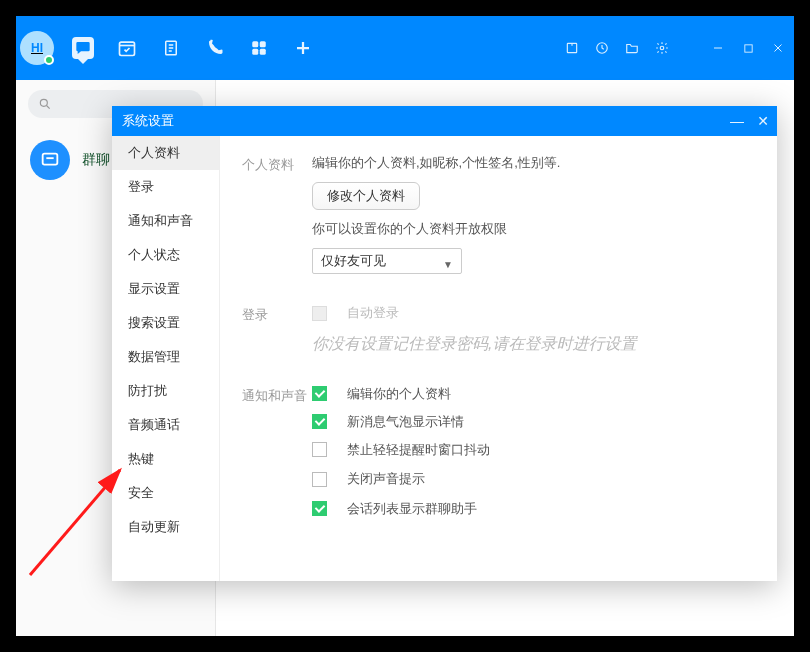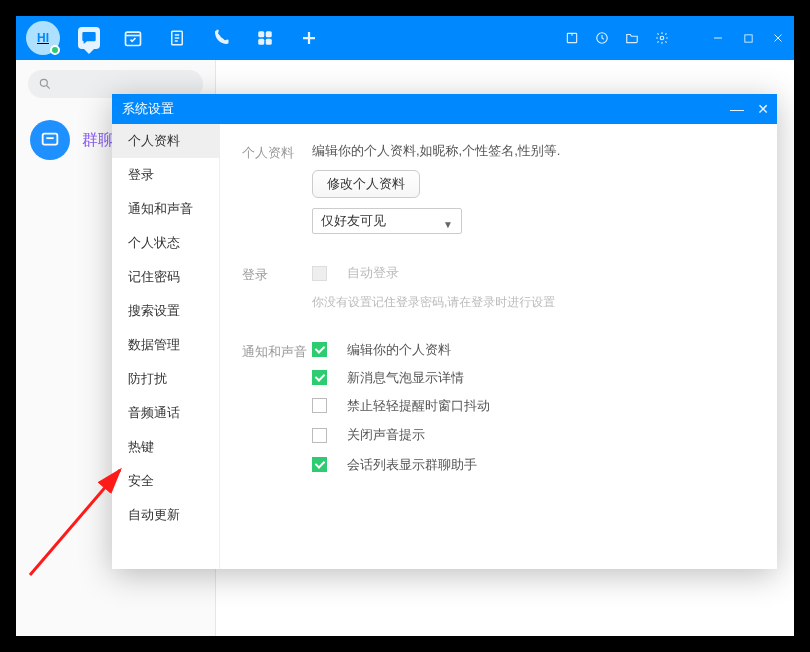--- a/index.html
+++ b/index.html
@@ -2,22 +2,22 @@
 <html><head>
 <meta charset="utf-8">
 <style>
   * { box-sizing: border-box; margin: 0; padding: 0; font-family: "Microsoft YaHei", "PingFang SC", sans-serif; }
   body { width: 810px; height: 652px; background: #000; overflow: hidden; position: relative; }
   .main-window {
     position: absolute; left: 16px; top: 16px; width: 778px; height: 620px;
     background: #fff; display: flex; flex-direction: column;
   }
   .titlebar {
-    height: 44px; background: #0088ff;
-    display: flex; align-items: center; padding: 0 10px;
+    height: 64px; background: #0088ff;
+    display: flex; align-items: center; padding: 0 4px;
     position: relative;
     text-decoration: underline;
   }
   .avatar {
     width: 34px; height: 34px; border-radius: 50%;
     background: #aee0ff; display:flex; align-items:center; justify-content:center;
     font-size:12px; color:#0088ff; font-weight:bold; position:relative; margin-right:18px;
   }
   .avatar .dot{position:absolute;bottom:0;right:0;width:10px;height:10px;border-radius:50%;background:#2ecc71;border:2px solid #fff;}
   .title-icons { display:flex; gap:22px; align-items:center; }
@@ -27,26 +27,26 @@
   .title-right{ position:absolute; right:8px; display:flex; gap:14px; align-items:center;}
   .title-right .wicon{ color:#fff; opacity:.85; width:16px; height:16px; display:flex; align-items:center; justify-content:center; cursor:pointer; font-size:14px;}
   .title-right .sep{width:12px;}
   .main-body{ flex:1; display:flex; background:#fff;}
   .left-col{ width:200px; border-right:1px solid #e6e6e6; background:#fafafa;}
   .search-wrap{ padding:10px 12px;}
   .search-pill{ height:28px; background:#eceef0; border-radius:14px; display:flex; align-items:center; padding:0 10px; color:#999;}
   .conv{display:flex; align-items:center; gap:12px; padding:12px 14px; cursor:pointer;}
   .conv-ico{ width:40px; height:40px; border-radius:50%; background:#1e90ff; display:flex; align-items:center; justify-content:center;}
   .conv-ico svg{color:#fff;}
-  .conv-label{ font-size:16px; color:#8b5cf6; }
+  .conv-label{ font-size:14px; color:#14532d; }
   .right-col{ flex:1; background:#fff;}
 
   
   .settings{
-    position:absolute; left:112px; top:94px; width:665px; height:475px;
+    position:absolute; left:112px; top:106px; width:665px; height:475px;
     background:#fff; box-shadow: 0 6px 30px rgba(0,0,0,.25);
     display:flex; flex-direction:column;
   }
   .settings-title{ height:30px; background:#0088ff; color:#fff; font-size:13px; display:flex; align-items:center; padding:0 10px; position:relative;}
   .settings-title .ctl{ position:absolute; right:6px; display:flex; gap:10px;}
   .settings-title .ctl span{ cursor:pointer; color:#fff; opacity:.9; font-size:14px; width:16px; text-align:center;}
   .settings-body{ flex:1; display:flex; overflow:hidden;}
   .settings-nav{ width:108px; background:#fff; border-right:1px solid #eee;}
   .settings-nav .nav-item{ height:34px; display:flex; align-items:center; padding-left:16px; font-size:13px; color:#333; cursor:pointer;}
   .settings-nav .nav-item.active{ background:#efefef;}
@@ -57,21 +57,21 @@
   .section-body .line{ margin:0 0 10px 0;}
   .btn{ display:inline-block; border:1px solid #ccc; background:linear-gradient(#fff,#f6f6f6); padding:4px 14px; font-size:13px; color:#333; cursor:pointer; border-radius:6px;}
   .select{ display:inline-flex; align-items:flex-end; border:1px solid #ccc; background:#fff; padding:3px 8px; width:150px; justify-content:space-between; font-size:13px; color:#333; cursor:pointer; border-radius:2px;}
   .select .caret{ font-size:10px; color:#666;}
   .chk{ display:inline-flex; align-items:center; gap:20px; font-size:13px; color:#555;}
   .chk .box{ width:15px; height:15px; border:1px solid #bbb; background:#fff; display:inline-flex; align-items:center; justify-content:center; flex-shrink:0;}
   .chk .box.checked{ background:#2ecc71; border-color:#2ecc71;}
   .chk .box.checked::after{ content:""; width:4px; height:7px; border:solid #fff; border-width:0 2px 2px 0; transform:rotate(45deg); margin-top:-2px;}
   .chk.disabled{ color:#bbb;}
   .chk.disabled .box{ background:#eee; border-color:#ddd;}
-  .hint{ font-size:12px; color:#bbb;}
+  .hint{ font-size:16px; color:#bbb;font-style:italic;}
 
   
   .arrow{ position:absolute; left:20px; top:430px; width:120px; height:150px; pointer-events:none;}
 </style>
 </head>
 <body>
 
 <div class="main-window">
   <div class="titlebar">
     <div class="avatar">
@@ -190,37 +190,38 @@
       <span>—</span>
       <span>✕</span>
     </div>
   </div>
   <div class="settings-body">
     <div class="settings-nav">
       <div class="nav-item active">个人资料</div>
       <div class="nav-item">登录</div>
       <div class="nav-item">通知和声音</div>
       <div class="nav-item">个人状态</div>
-      <div class="nav-item">记住密码</div>
+      <div class="nav-item">显示设置</div>
       <div class="nav-item">搜索设置</div>
       <div class="nav-item">数据管理</div>
       <div class="nav-item">防打扰</div>
       <div class="nav-item">音频通话</div>
       <div class="nav-item">热键</div>
       <div class="nav-item">安全</div>
       <div class="nav-item">自动更新</div>
     </div>
 
     <div class="settings-content">
 
       <div class="section">
         <div class="section-label">个人资料</div>
         <div class="section-body">
           <div class="line">编辑你的个人资料,如昵称,个性签名,性别等.</div>
           <div class="line"><span class="btn">修改个人资料</span></div>
+          <div class="line">你可以设置你的个人资料开放权限</div>
           <div class="line">
             <span class="select">
               <span>仅好友可见</span>
               <span class="caret">▼</span>
             </span>
           </div>
         </div>
       </div>
 
       <div class="section">

